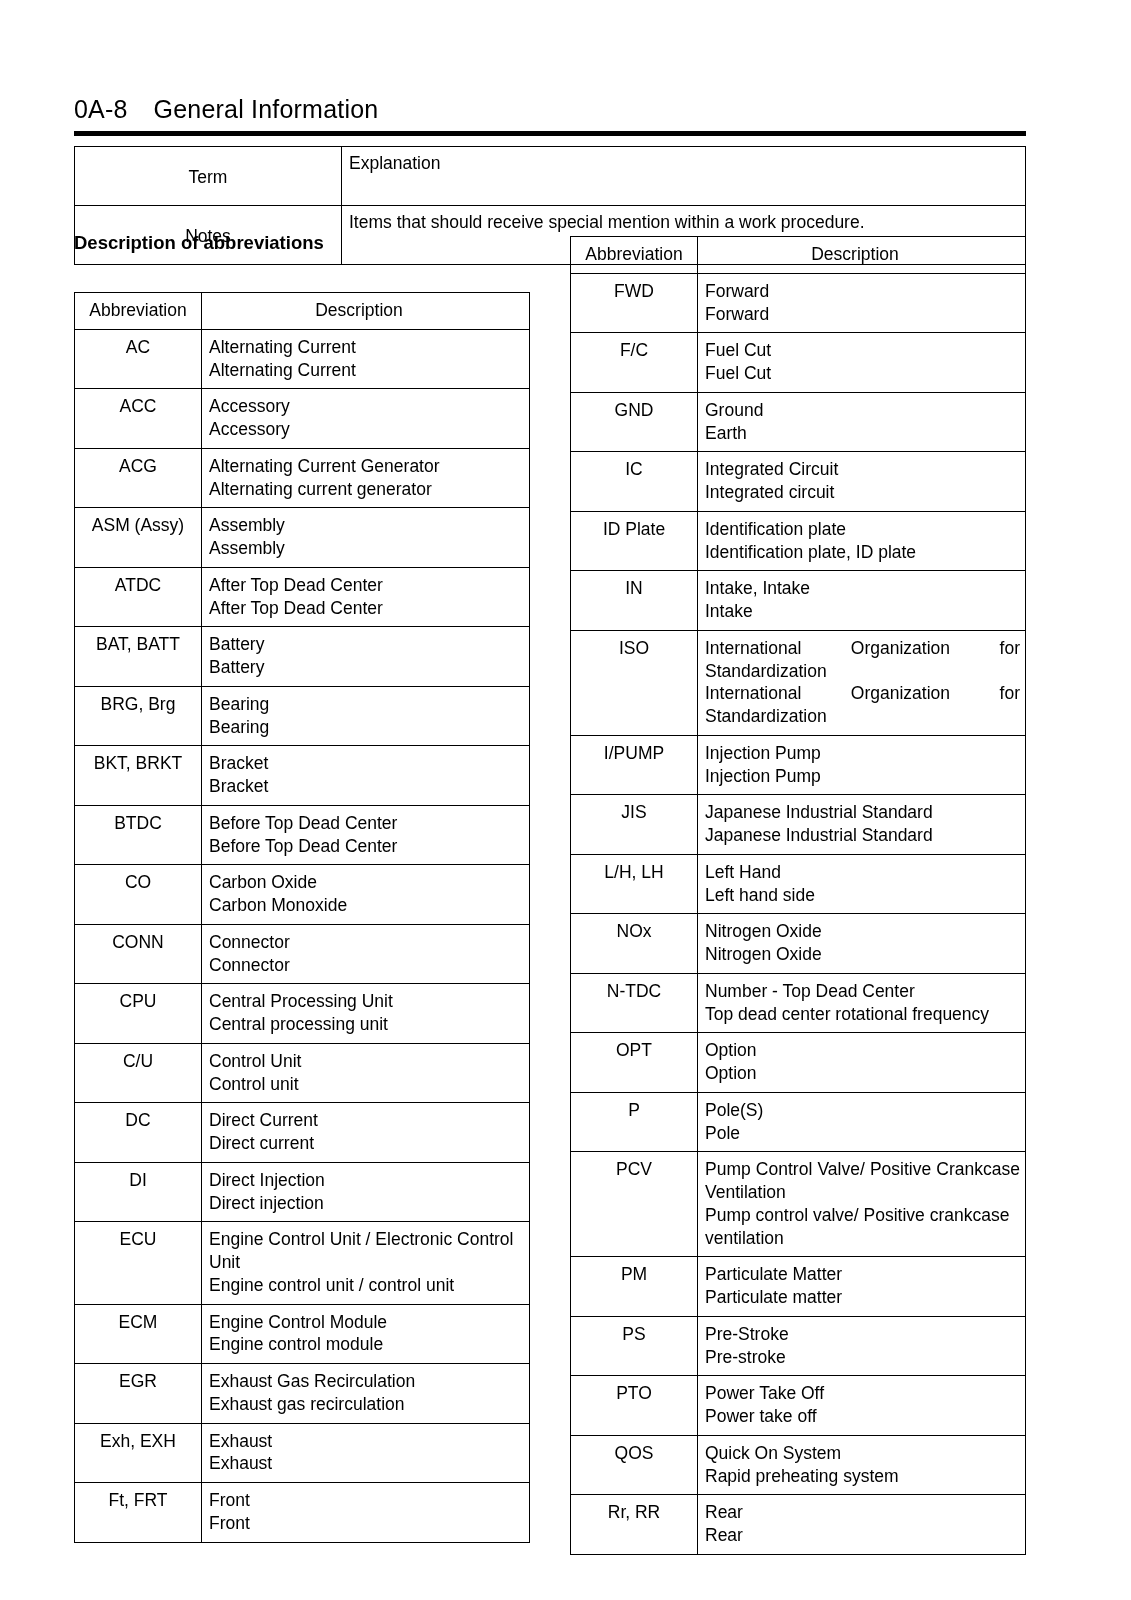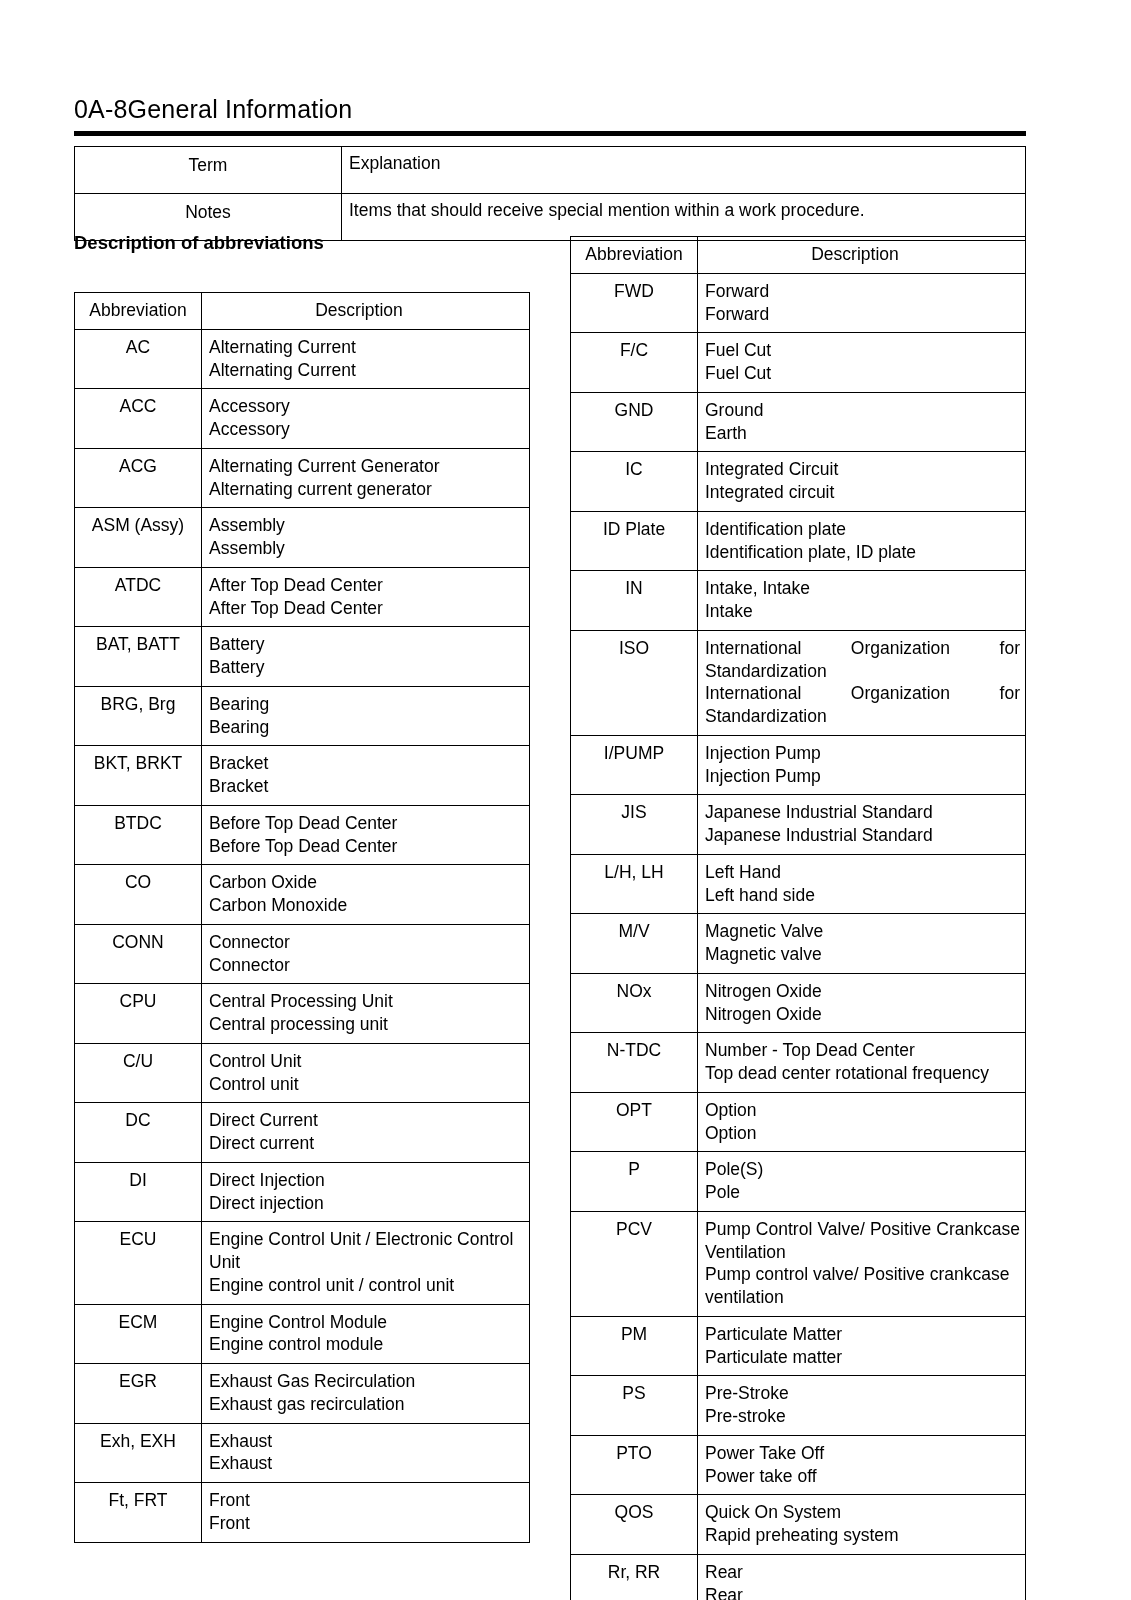--- a/index.html
+++ b/index.html
@@ -28,20 +28,21 @@
     position: absolute;
     left: 74px;
     top: 95px;
     width: 952px;
     display: flex;
     align-items: baseline;
     font-size: 25px;
     letter-spacing: 0.2px;
   }
   .page-number {
+    margin-right: 26px;
   }
   .page-title {
     font-size: 25px;
   }
   .header-rule {
     position: absolute;
     left: 74px;
     top: 131px;
     width: 952px;
     height: 5px;
@@ -69,21 +70,21 @@
     left: 74px;
     top: 146px;
     width: 952px;
   }
   .term-table td {
     height: 33px;
   }
   .term-table .c-term {
     width: 258px;
     text-align: center;
-    padding: 7px 4px 6px 4px;
+    padding: 19px 4px 6px 4px;
   }
   .term-table .c-expl {
     padding: 5px 6px 6px 7px;
   }
   .term-table .c-expl.center {
   }
 
   
   .section-heading {
     position: absolute;
@@ -381,27 +382,20 @@
           </td>
         </tr>
         <tr>
           <td class="c-abbr">L/H, LH</td>
           <td class="c-desc">
             <span class="desc-line">Left Hand</span>
             <span class="desc-line">Left hand side</span>
           </td>
         </tr>
         <tr>
-          <td class="c-abbr">M/V</td>
-          <td class="c-desc">
-            <span class="desc-line">Magnetic Valve</span>
-            <span class="desc-line">Magnetic valve</span>
-          </td>
-        </tr>
-        <tr>
           <td class="c-abbr">NOx</td>
           <td class="c-desc">
             <span class="desc-line">Nitrogen Oxide</span>
             <span class="desc-line">Nitrogen Oxide</span>
           </td>
         </tr>
         <tr>
           <td class="c-abbr">N-TDC</td>
           <td class="c-desc">
             <span class="desc-line">Number - Top Dead Center</span>

